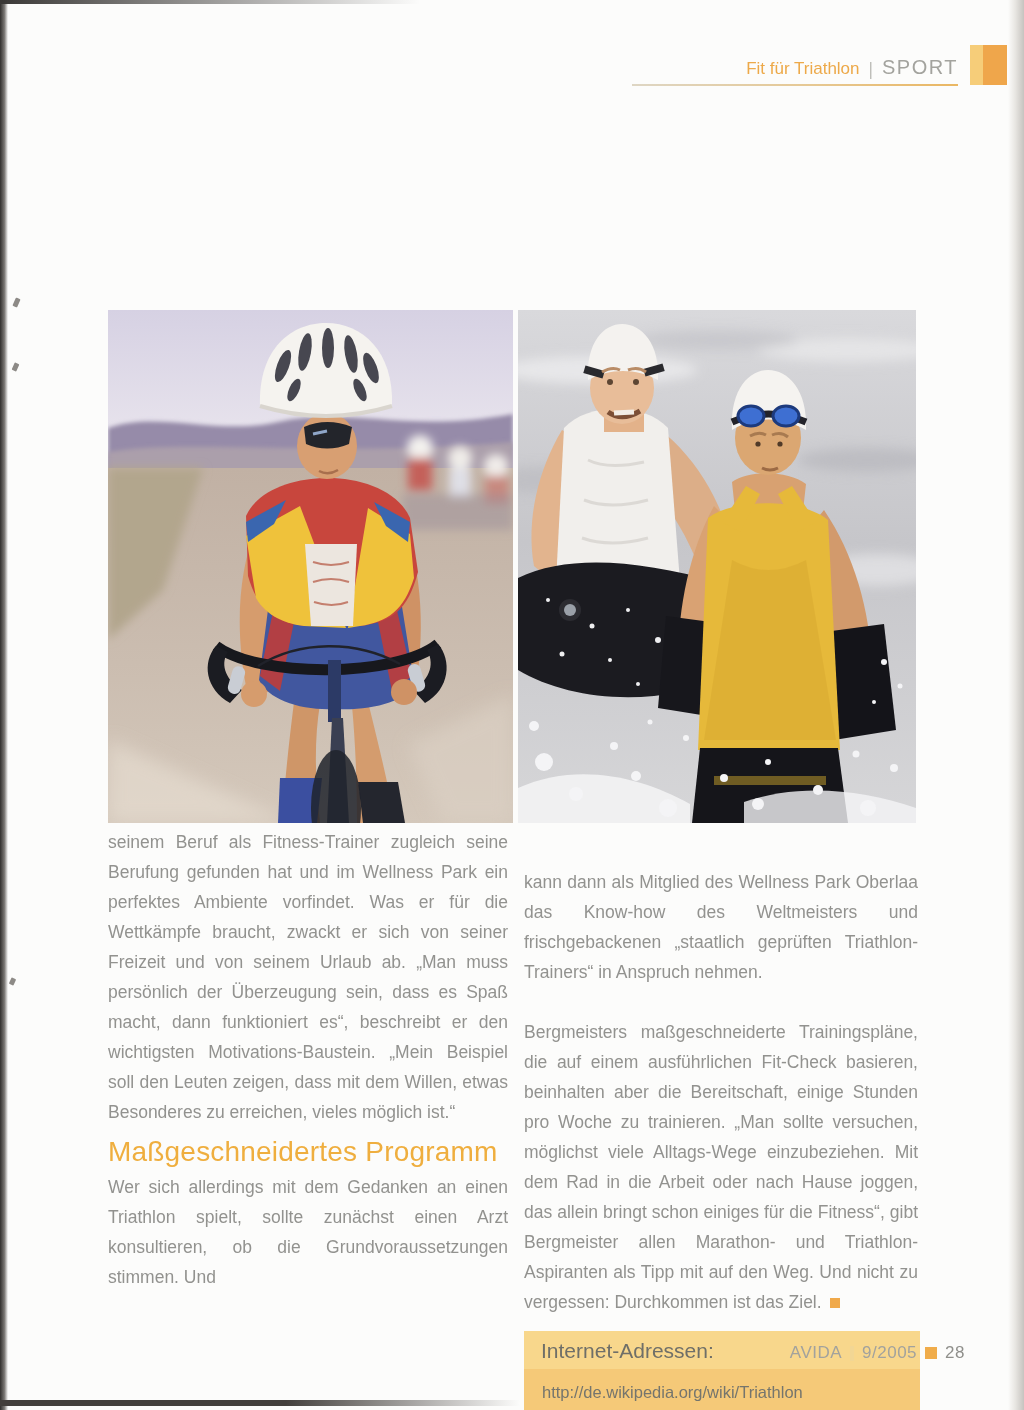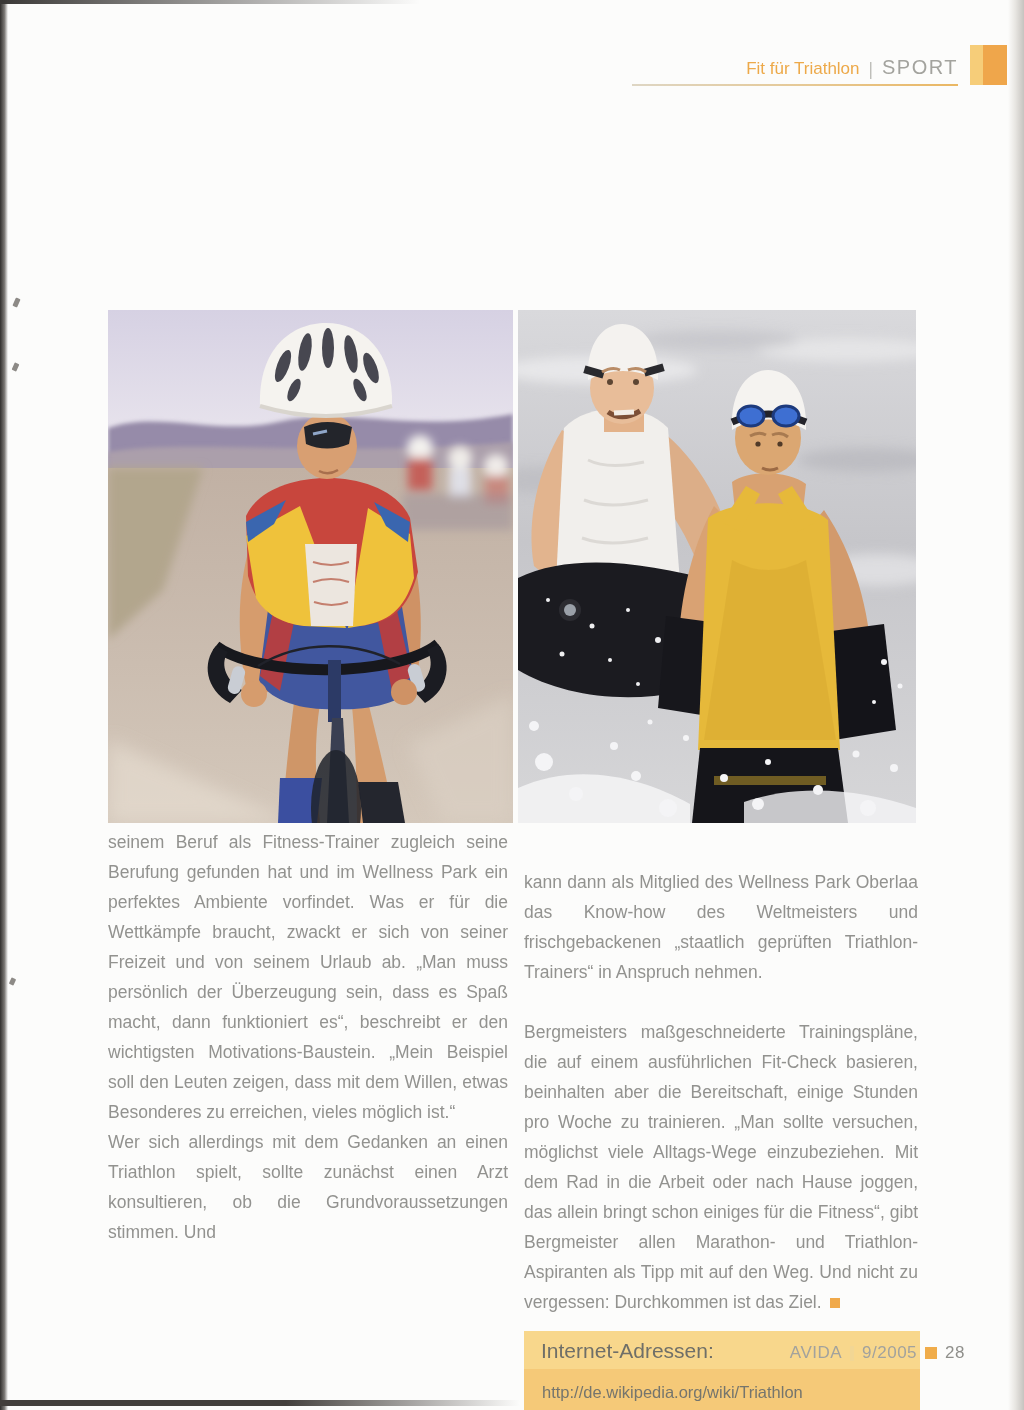--- a/index.html
+++ b/index.html
@@ -269,20 +269,21 @@
           <circle cx="356" cy="392" r="2"></circle>
         <circle cx="250" cy="452" r="3"></circle>
           <circle cx="168" cy="428" r="3"></circle>
           <circle cx="132" cy="412" r="2.5"></circle>
       </g>
     </svg>
   </figure>
 
   <div class="col col-left">
     <p>seinem Beruf als Fitness-Trainer zugleich seine Berufung gefunden hat und im Wellness Park ein perfektes Ambiente vorfindet. Was er für die Wettkämpfe braucht, zwackt er sich von seiner Freizeit und von seinem Urlaub ab. „Man muss persönlich der Überzeugung sein, dass es Spaß macht, dann funktioniert es“, beschreibt er den wichtigsten Motivations-Baustein. „Mein Beispiel soll den Leuten zeigen, dass mit dem Willen, etwas Besonderes zu erreichen, vieles möglich ist.“</p>
+    <h2 class="story-heading">Maßgeschneidertes Programm</h2>
     <p>Wer sich allerdings mit dem Gedanken an einen Triathlon spielt, sollte zunächst einen Arzt konsultieren, ob die Grundvoraussetzungen stimmen. Und</p>
   </div>
 
   <div class="col col-right">
     <p>kann dann als Mitglied des Wellness Park Oberlaa das Know-how des Weltmeisters und frischgebackenen „staatlich geprüften Triathlon-Trainers“ in Anspruch nehmen.</p>
     <p class="gap-line"><span>Bergmeisters maßgeschneiderte Trainingspläne, die auf einem ausführlichen Fit-Check basieren, beinhalten aber die Bereitschaft, einige Stunden pro Woche zu trainieren. „Man sollte versuchen, möglichst viele Alltags-Wege einzubeziehen. Mit dem Rad in die Arbeit oder nach Hause joggen, das allein bringt schon einiges für die Fitness“, gibt Bergmeister allen Marathon- und Triathlon-Aspiranten als Tipp mit auf den Weg. Und nicht zu vergessen: Durchkommen ist das Ziel.</span><span class="end-marker"></span></p>
     <div class="infobox">
       <div class="infobox-title">Internet-Adressen:</div>
       <div class="infobox-body">
         <div>http://de.wikipedia.org/wiki/Triathlon</div>

